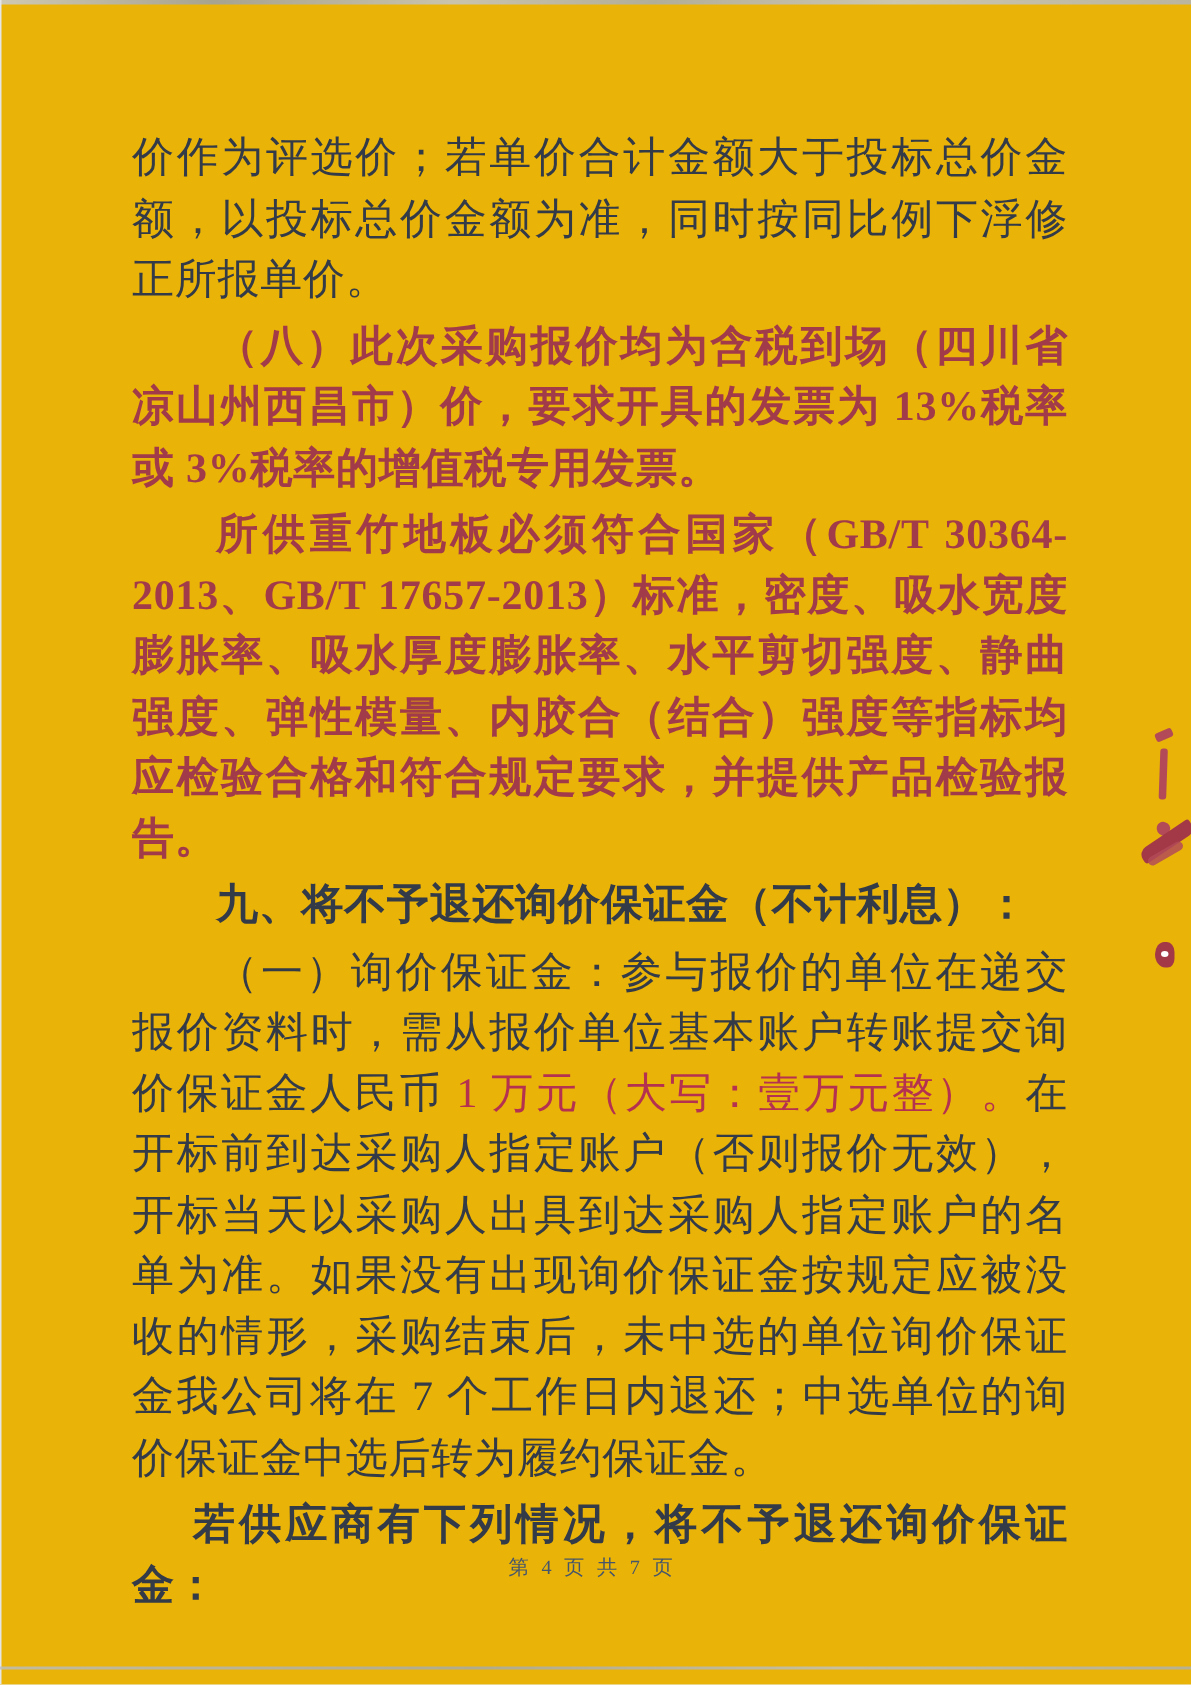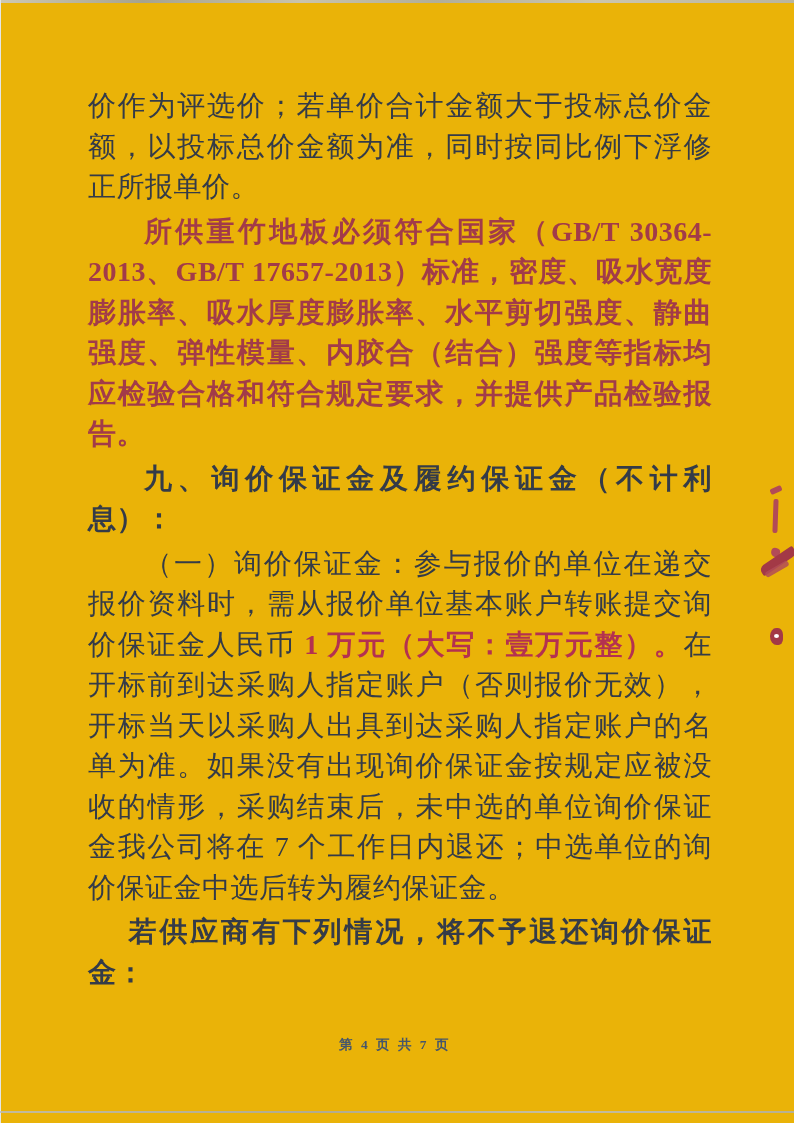--- a/index.html
+++ b/index.html
@@ -34,29 +34,28 @@
     color:var(--ink);
     text-align:justify;
     letter-spacing:0.5px;
   }
   .content p{margin:0;}
   .indent2{text-indent:2em;}
   .indent15{text-indent:1.45em;}
   .gap{margin-top:4px !important;}
   .bold{font-weight:700;}
   .red-dark{color:var(--red-dark);font-weight:700;}
-  .red-bright{color:var(--red-bright);font-weight:700;margin-top:48px;}
+  .red-bright{color:var(--red-bright);font-weight:400;margin-top:48px;}
   .footer{
     position:absolute;top:1036px;left:0;width:790px;
     text-align:center;
     font-size:13.5px;
     letter-spacing:2.5px;
     color:var(--footer-col);
     font-family:"Liberation Serif","DejaVu Serif",serif;
-    font-weight:bold;
   }
   
   .seal{position:absolute;pointer-events:none;}
   .seal-tick{
     position:absolute;left:770px;top:487px;width:12px;height:6px;
     background:var(--seal-col);transform:rotate(-24deg);border-radius:2px;
   }
   .seal-vbar{
     position:absolute;left:773px;top:499px;width:5px;height:34px;
     background:var(--seal-col);transform:rotate(2deg);border-radius:2px;
@@ -90,25 +89,26 @@
 <div class="page">
 
   <div class="edge-top"></div>
   <div class="edge-left"></div>
   <div class="edge-bottom"></div>
 
   <div class="content">
 
     <p>价作为评选价；若单价合计金额大于投标总价金额，以投标总价金额为准，同时按同比例下浮修正所报单价。</p>
 
+    <p class="indent2 red-dark gap">（八）此次采购报价均为含税到场（四川省凉山州西昌市）价，要求开具的发票为 13%税率或 3%税率的增值税专用发票。</p>
 
 
     <p class="indent2 red-dark gap">所供重竹地板必须符合国家（GB/T 30364-2013、GB/T 17657-2013）标准，密度、吸水宽度膨胀率、吸水厚度膨胀率、水平剪切强度、静曲强度、弹性模量、内胶合（结合）强度等指标均应检验合格和符合规定要求，并提供产品检验报告。</p>
 
-    <p class="indent2 bold gap">九、询价保证金及履约保证金（不计利息）：</p>
+    <p class="indent2 bold gap">九、将不予退还询价保证金（不计利息）：</p>
 
     <p class="indent2 gap"><span>（一）询价保证金：参与报价的单位在递交报价资料时，需从报价单位基本账户转账提交询价保证金人民币 </span><span class="red-bright">1 万元（大写：壹万元整）。</span><span>在开标前到达采购人指定账户（否则报价无效），开标当天以采购人出具到达采购人指定账户的名单为准。如果没有出现询价保证金按规定应被没收的情形，采购结束后，未中选的单位询价保证金我公司将在 7 个工作日内退还；中选单位的询价保证金中选后转为履约保证金。</span></p>
 
     <p class="indent15 bold gap">若供应商有下列情况，将不予退还询价保证金：</p>
 
   </div>
 
   <div class="seal">
     <div class="seal-tick"></div>
     <div class="seal-vbar"></div>

